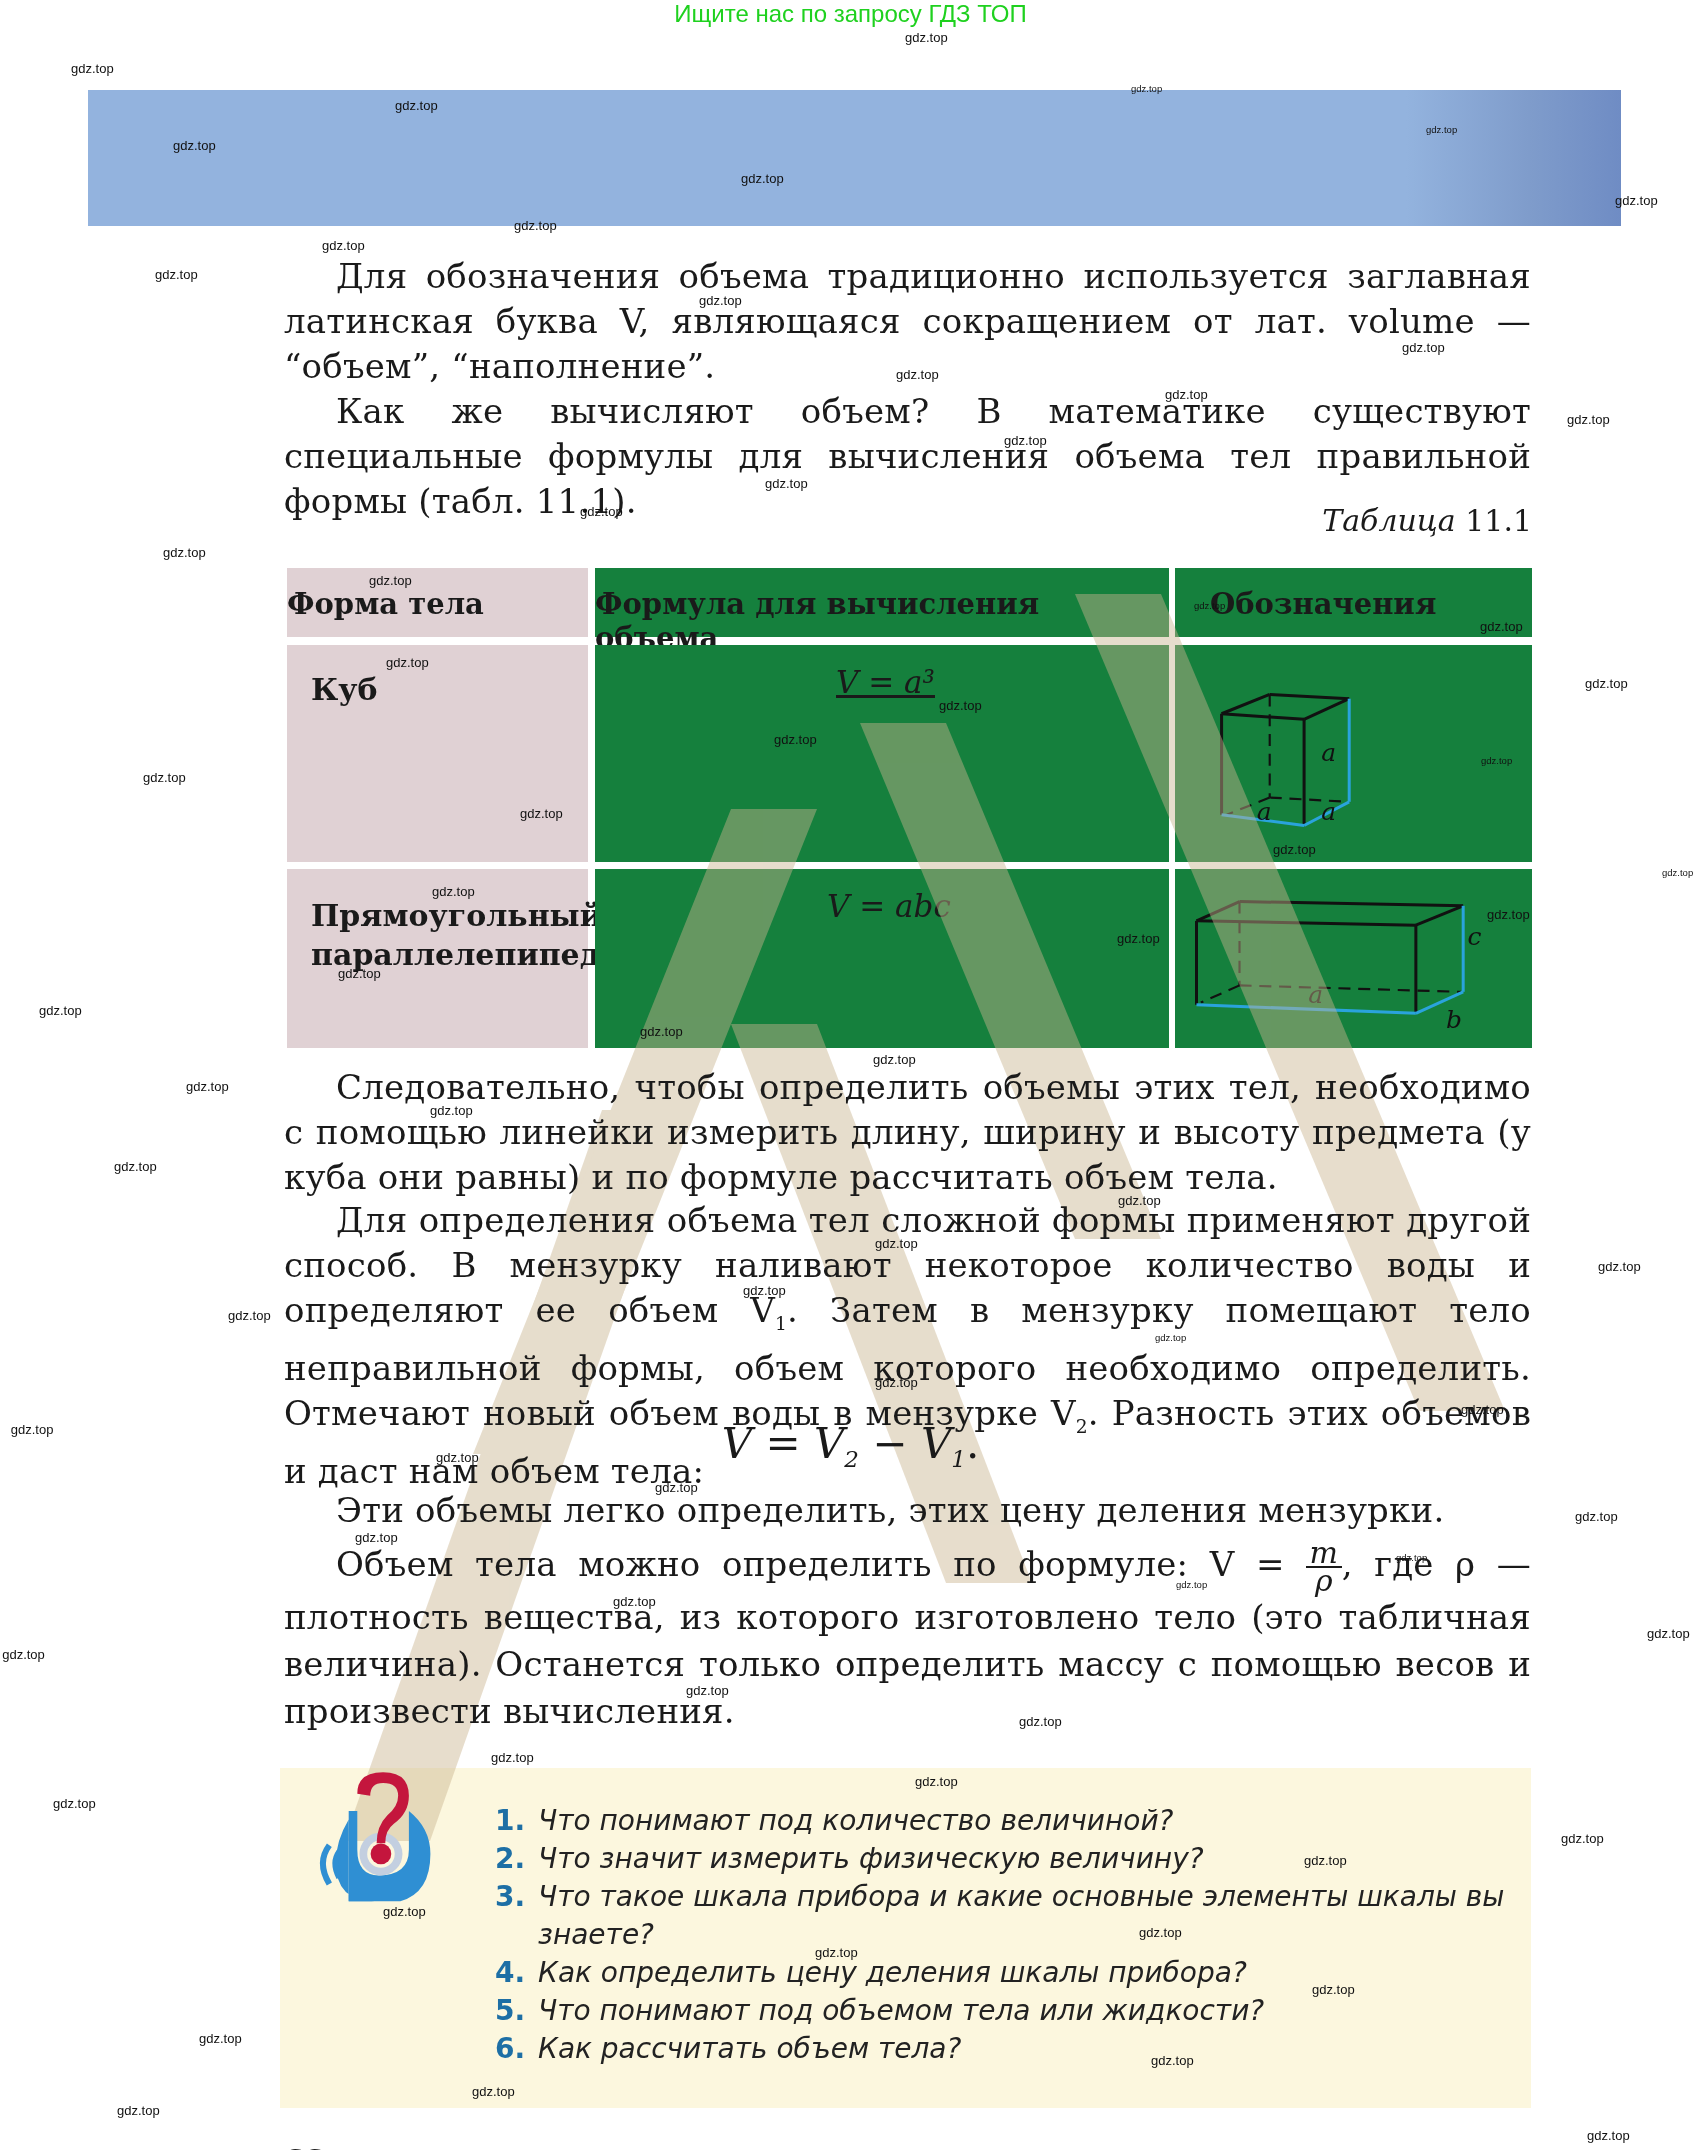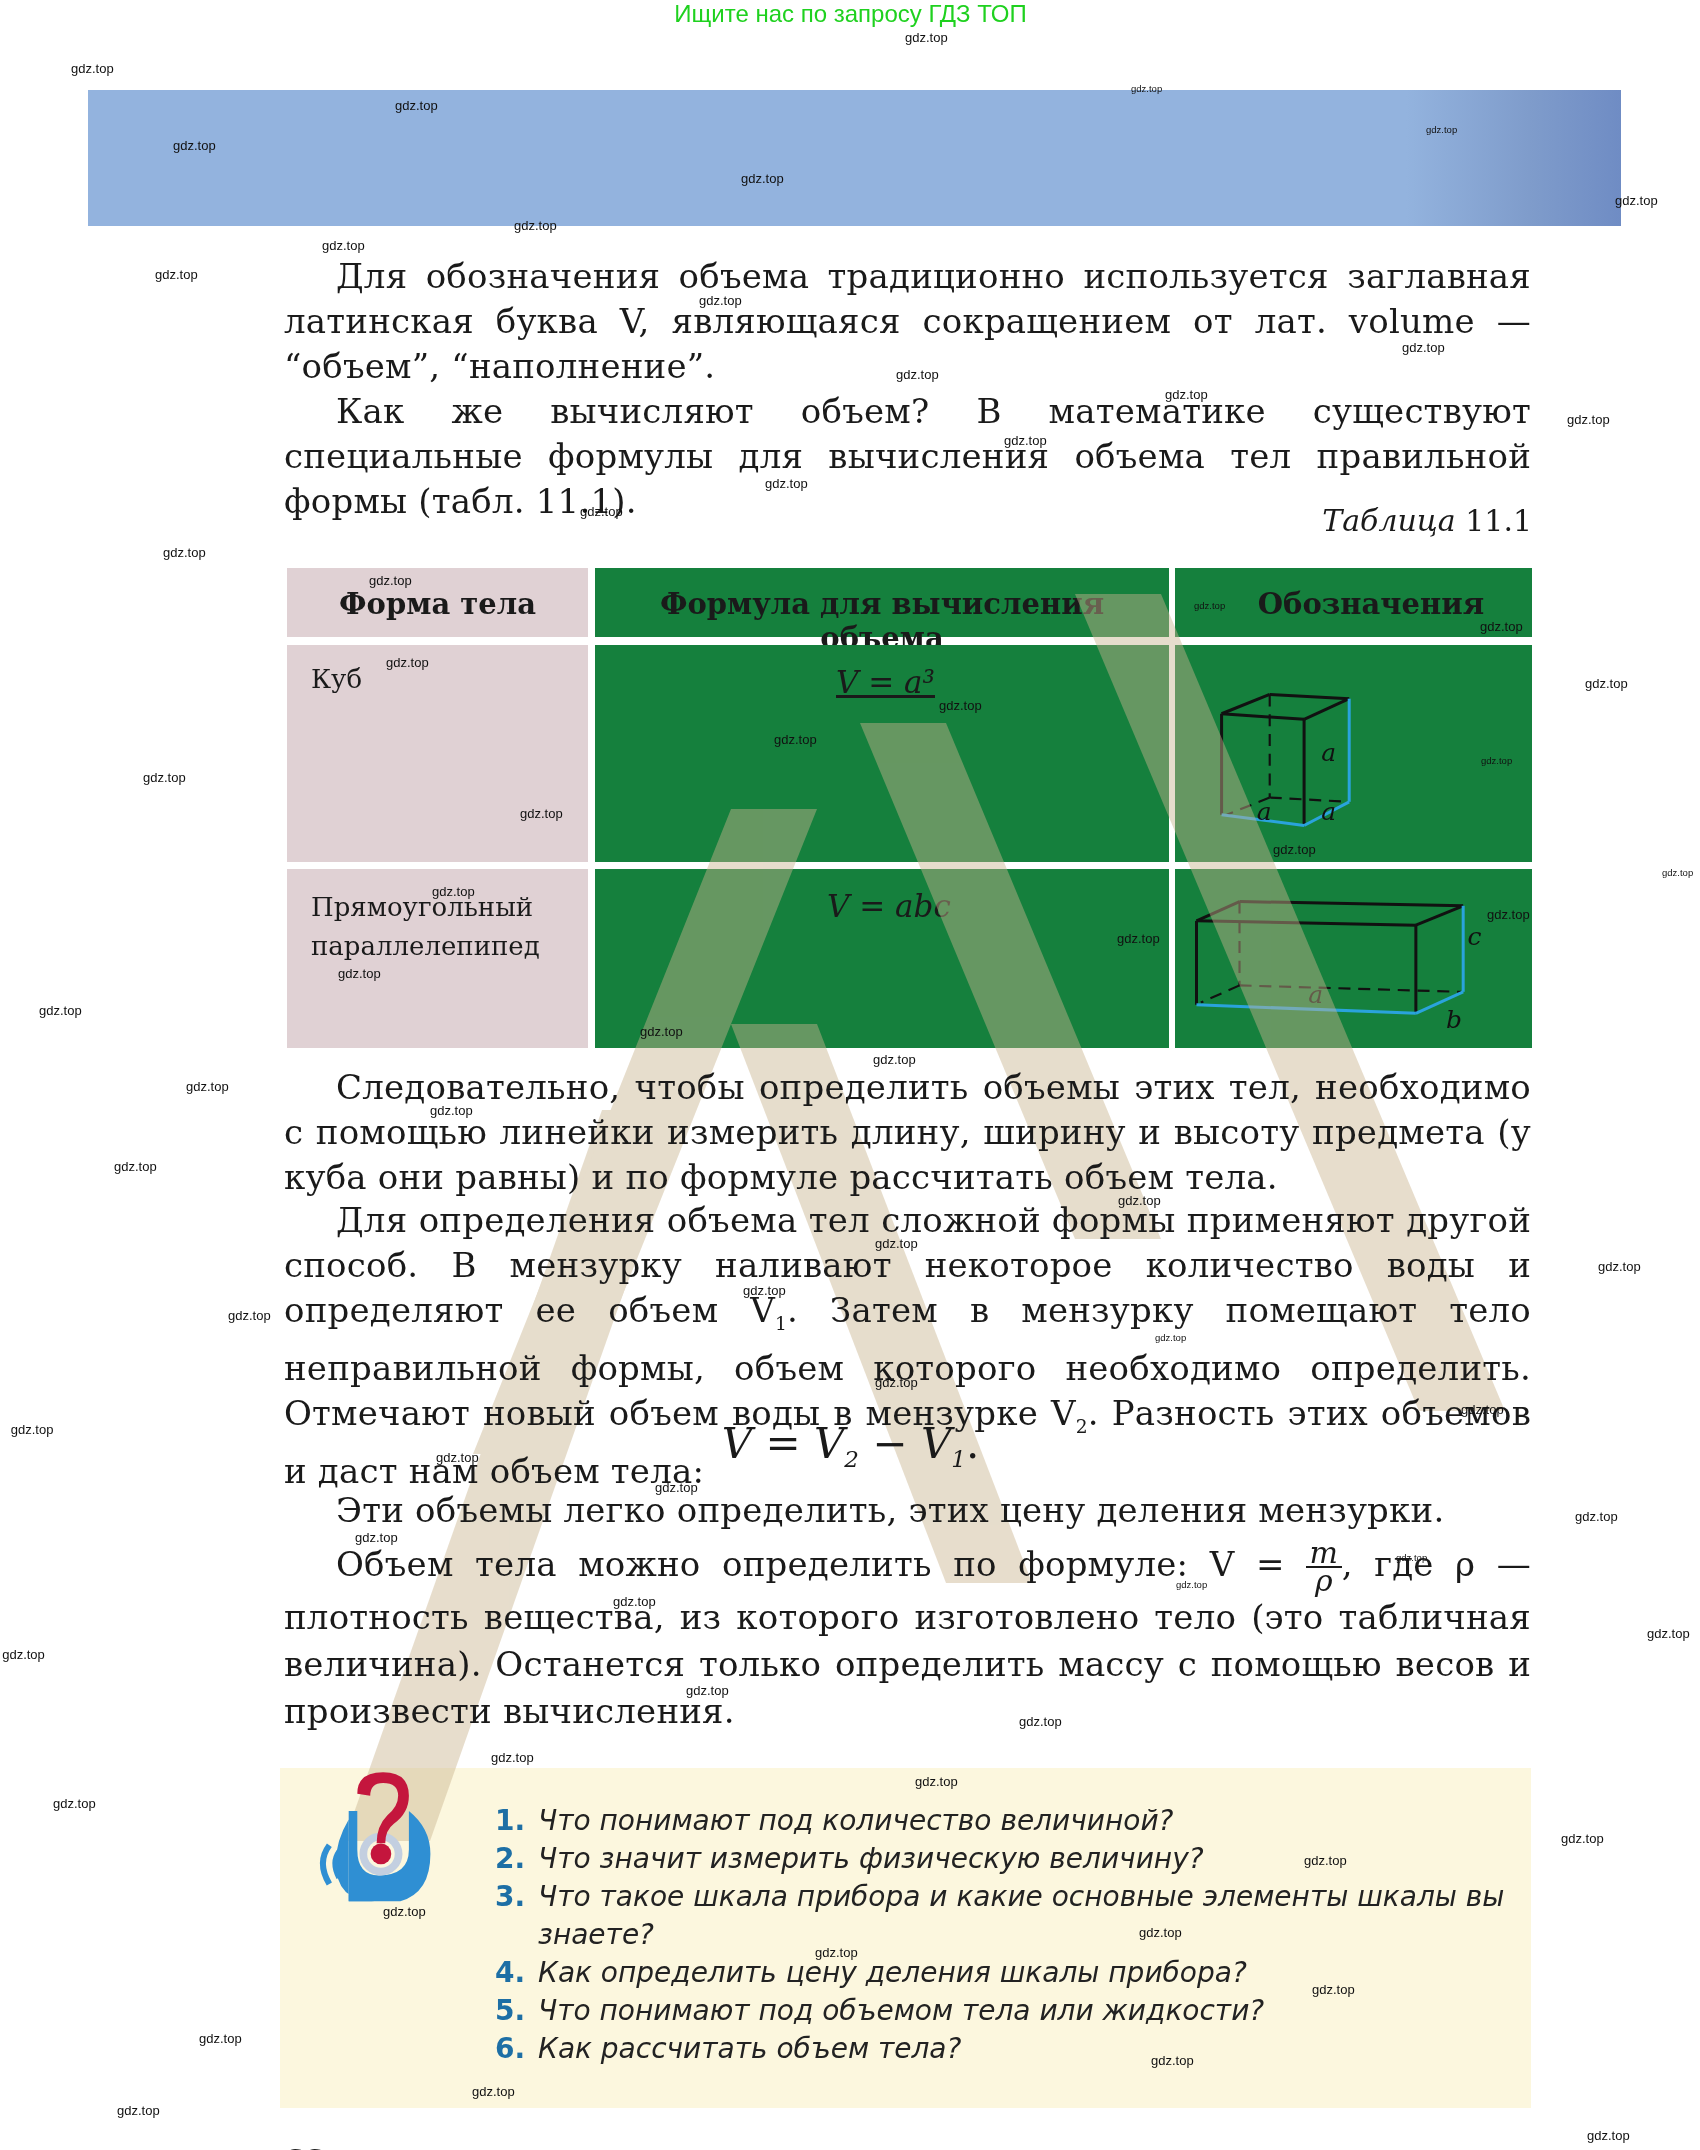--- a/index.html
+++ b/index.html
@@ -31,22 +31,22 @@
     text-align: justify; z-index: 2; letter-spacing: 0.2px;
   }
   .para .indent { display: inline-block; width: 52px; }
   .caption { position: absolute; right: 169px; top: 503px; font-size: 30px; font-style: italic; z-index: 2; }
   .caption .num { font-style: normal; }
 
   .table { position: absolute; left: 287px; top: 568px; width: 1245px; height: 480px; z-index: 0; }
   .cell { position: absolute; box-sizing: border-box; }
   .c-pink { background: #e0d1d4; }
   .c-cream { background: #15803d; }
-  .th-text { font-size: 29px; font-weight: bold; text-align: center; }
-  .td-text { font-size: 26px; font-weight: normal; }
+  .th-text { font-size: 29px; font-weight: bold; }
+  .td-text { font-size: 30px; font-weight: bold; margin-top: 8px; }
   .formula { font-size: 31px; font-style: italic; font-family: "DejaVu Serif", serif; }
 
   .formula-center { position: absolute; left: 0; width: 1701px; text-align: center; top: 1419px; font-size: 42px; font-style: italic; z-index: 2; }
   sub { font-size: 0.55em; }
 
   .q-box {
     position: absolute; left: 280px; top: 1768px; width: 1251px; height: 340px;
     background: #fcf7de; z-index: 0;
   }
   .q-list { position: absolute; left: 495px; top: 1802px; z-index: 2; }

